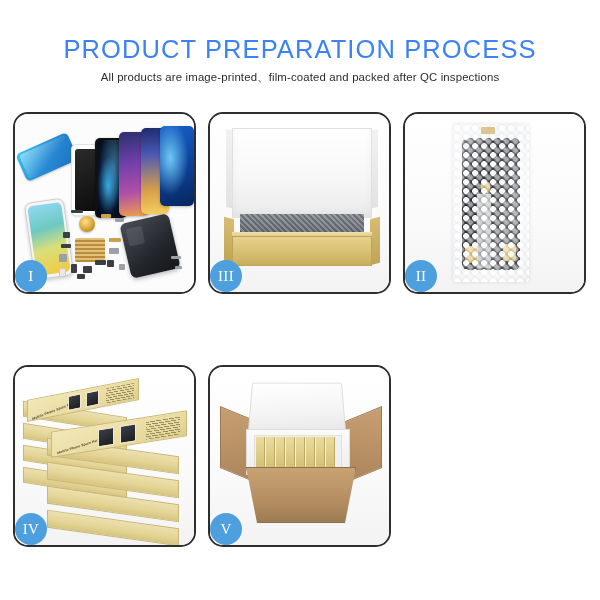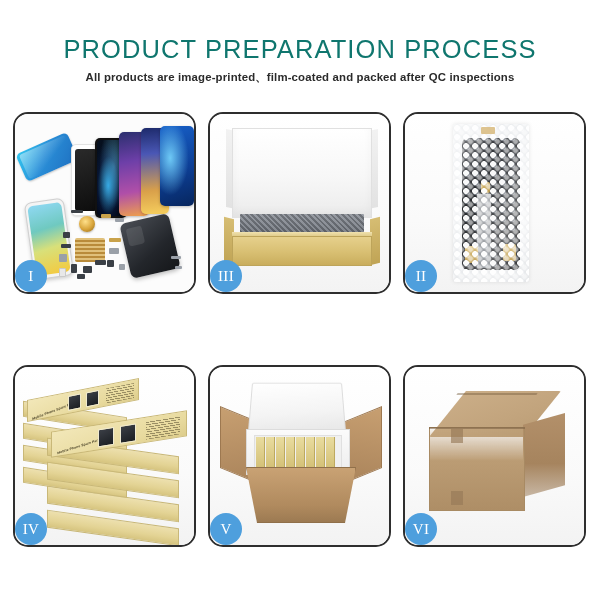--- a/index.html
+++ b/index.html
@@ -24,31 +24,31 @@
   .header {
     position: absolute;
     left: 0;
     top: 34px;
     width: 600px;
     text-align: center;
   }
   .title {
     font-size: 25.5px;
     letter-spacing: 1.1px;
-    color: #0f766e;
+    color: #3b82f6;
     font-weight: 400;
     line-height: 30px;
     white-space: nowrap;
   }
   .subtitle {
     margin-top: 6px;
     font-size: 11.4px;
     letter-spacing: 0.15px;
     color: #2b2b2b;
-    font-weight: 700;
+    font-weight: 400;
     line-height: 15px;
     white-space: nowrap;
   }
 
   
   .grid {
     position: absolute;
     left: 13px;
     top: 112px;
     width: 574px;
@@ -547,27 +547,15 @@
         <div class="kstrip" style="left:96px;top:70px;width:9px;height:30px;"></div>
         <div class="kstrip" style="left:106px;top:70px;width:9px;height:30px;"></div>
         <div class="kstrip" style="left:116px;top:70px;width:9px;height:30px;"></div>
 
         <div class="tape-line"></div>
         <div class="carton-front"></div>
       </div>
       <div class="badge">V</div>
     </div>
 
-    <div class="panel">
-      <div class="panel-inner p6">
-        <div class="c-top"></div>
-        <div class="c-side"></div>
-        <div class="c-front"></div>
-        <div class="c-seam"></div>
-        <div class="c-topseam"></div>
-        <div class="c-tape-a"></div>
-        <div class="c-tape-b"></div>
-      </div>
-      <div class="badge">VI</div>
-    </div>
 
   </div>
 </div>
 
 </body></html>

